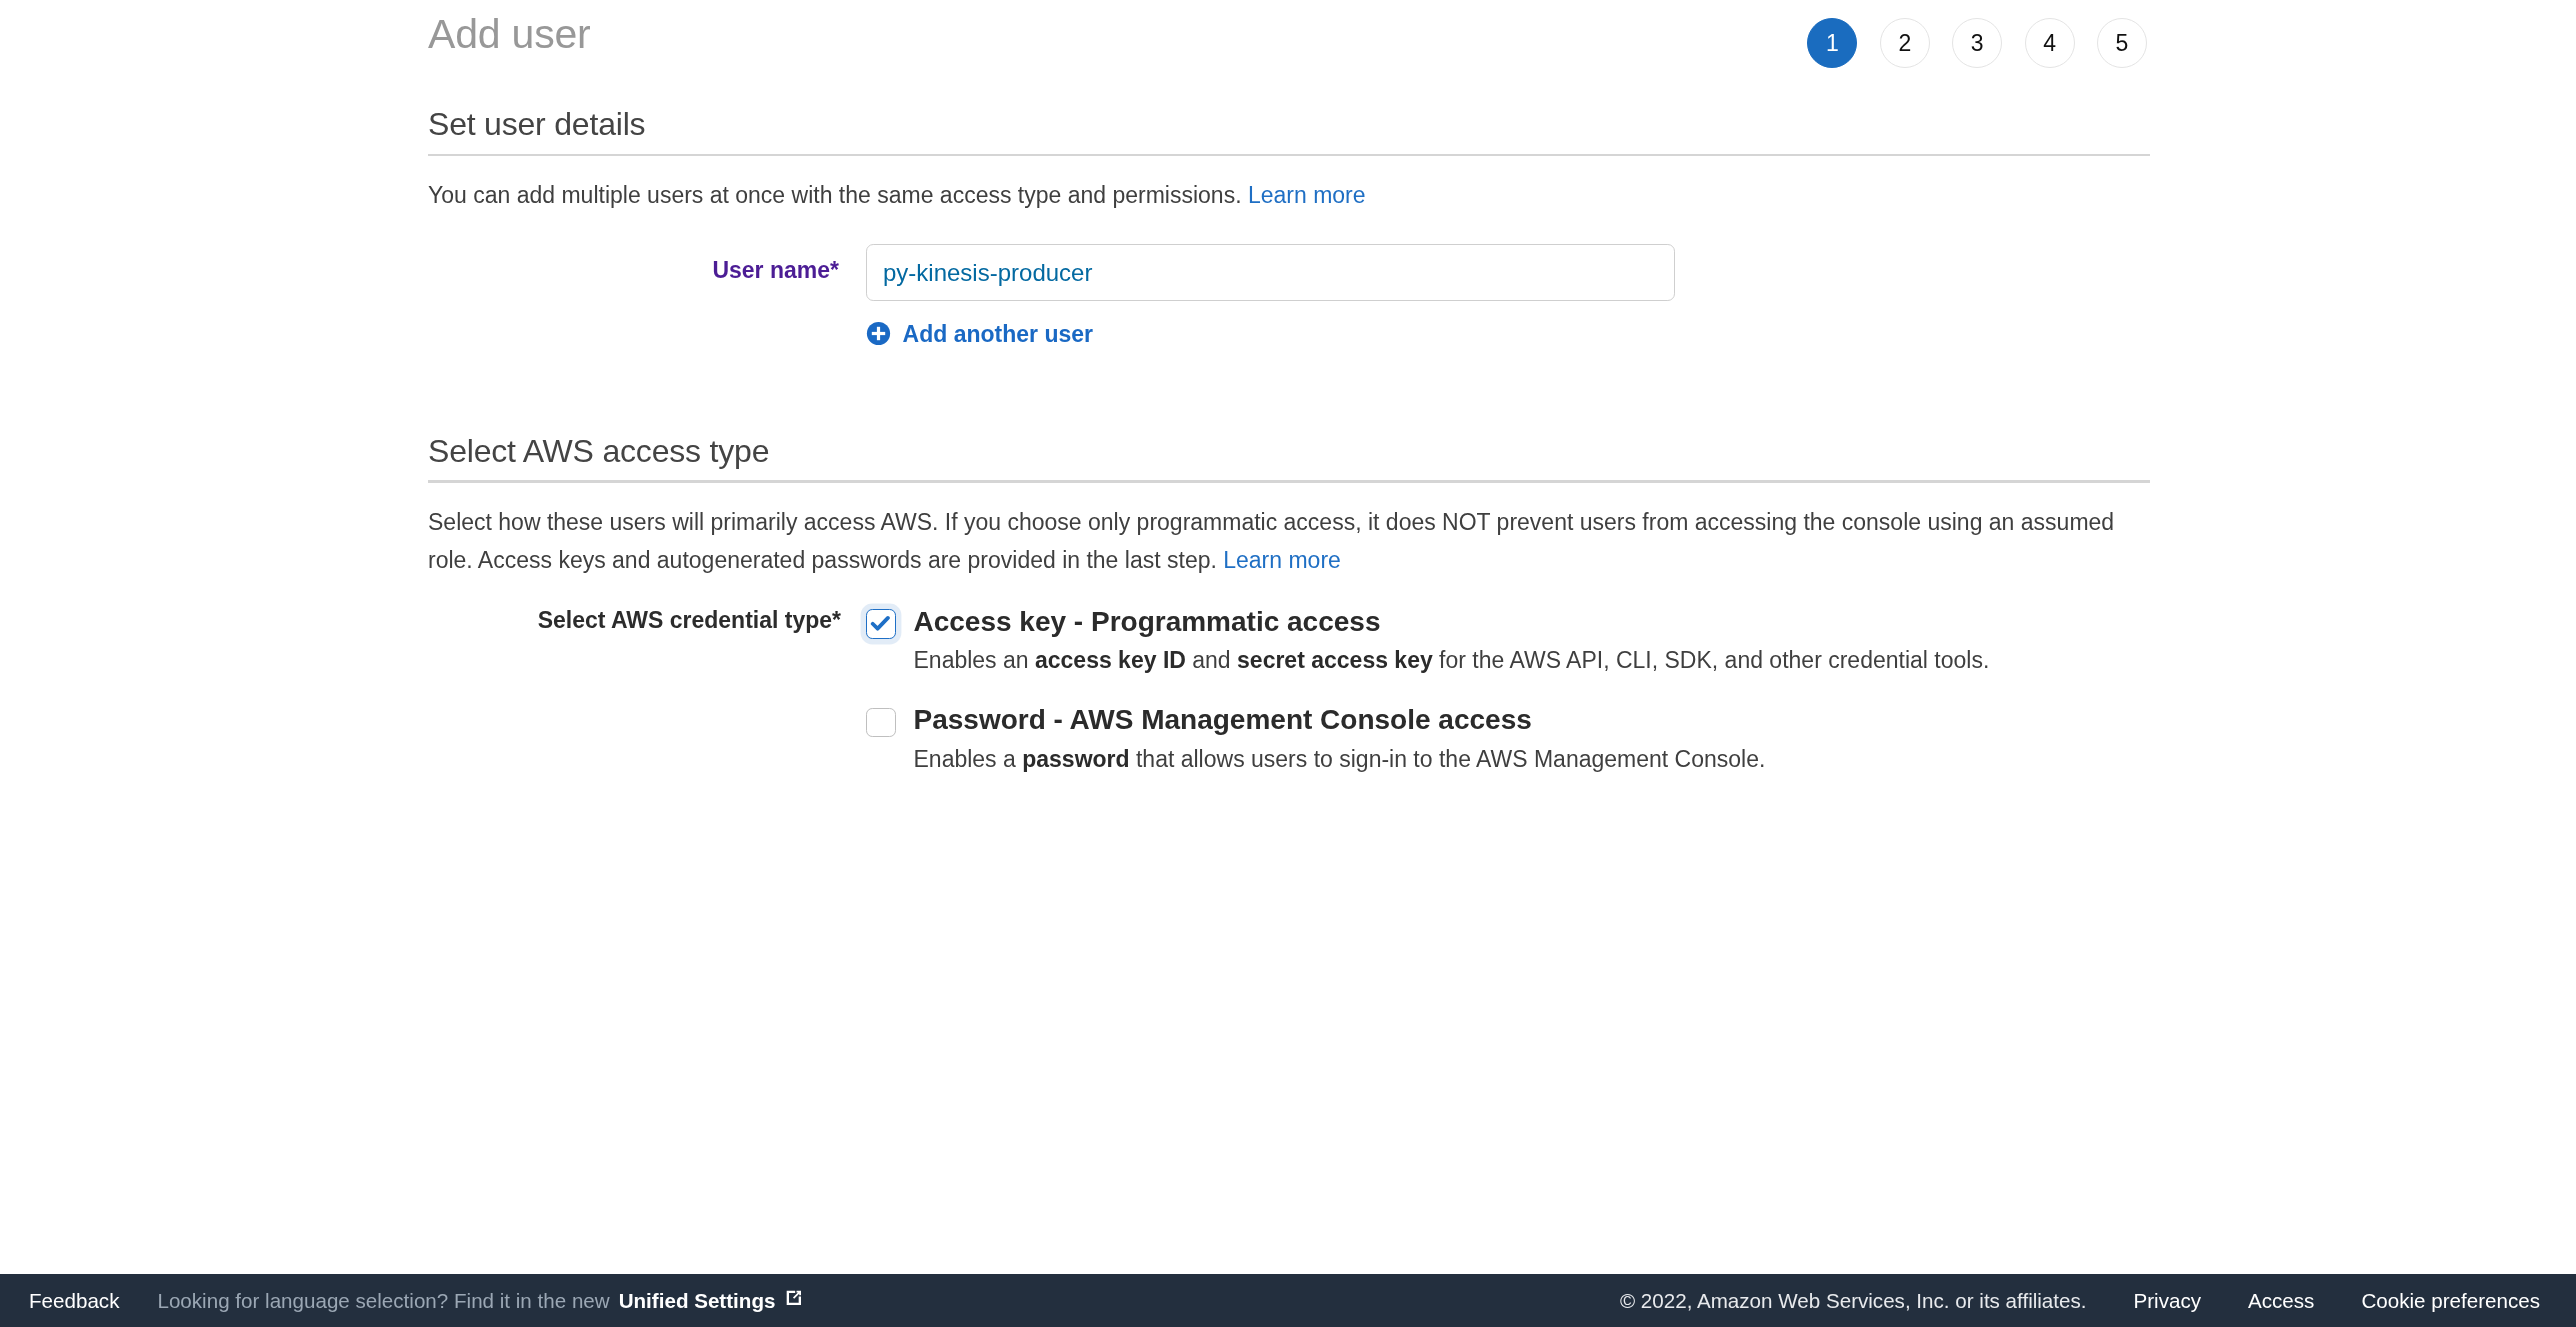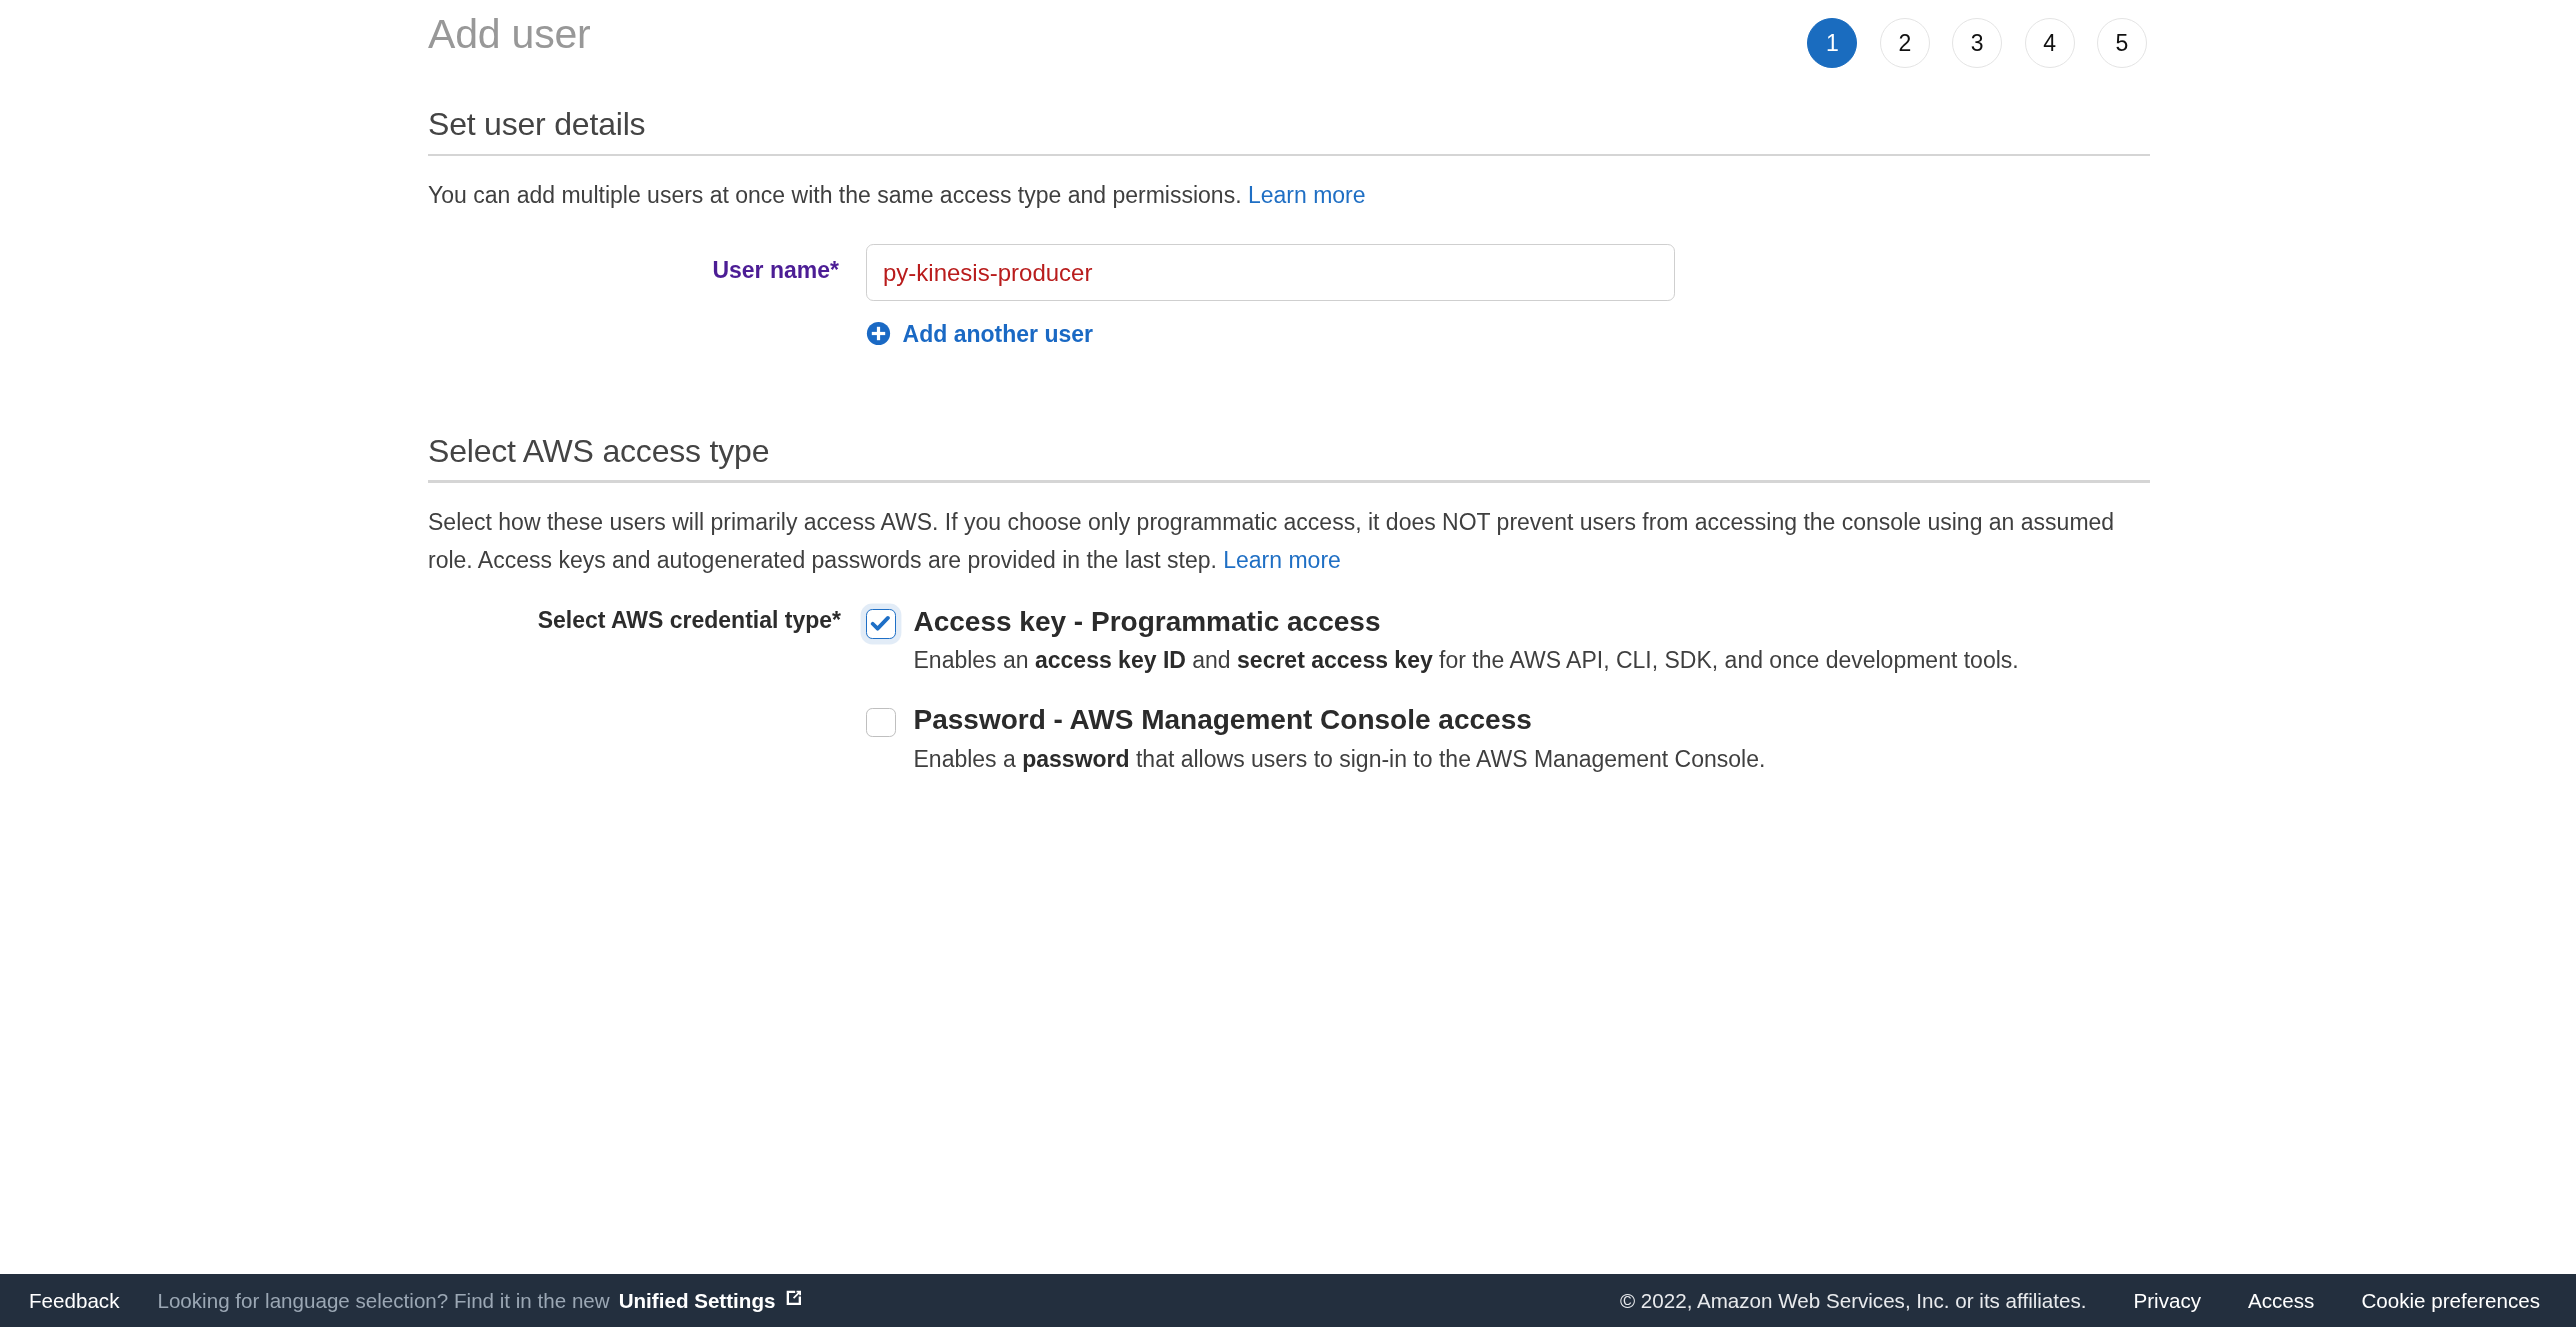--- a/index.html
+++ b/index.html
@@ -118,21 +118,21 @@
     color: #4c1d95;
     white-space: nowrap;
   }
   .text-input {
     width: 809px;
     height: 57px;
     border: 1.8px solid #cfcfcf;
     border-radius: 7.2px;
     padding: 0 16px;
     font-size: 24px;
-    color: #b91c1c;
+    color: #0369a1;
     font-family: "Liberation Sans", sans-serif;
     background: #ffffff;
     outline: none;
   }
 
   .add-row {
     margin-top: 19.7px;
     margin-left: 438px;
     display: flex;
     align-items: center;
@@ -367,21 +367,21 @@
 
             <div class="opt">
               <div class="cb checked">
                 <svg width="20.6" height="20.6" viewBox="0 0 23 23">
                   <path d="M3 12 L8.5 17.5 L20 5.5" stroke="#1e6fc6" stroke-width="4.2" fill="none" stroke-linecap="round" stroke-linejoin="round"></path>
                 </svg>
               </div>
               <div class="opt-text">
                 <div class="opt-title">Access key - Programmatic access</div>
                 <div class="opt-desc">
-                  <span>Enables an </span><b>access key ID</b><span> and </span><b>secret access key</b><span> for the AWS API, CLI, SDK, and once development tools.</span>
+                  <span>Enables an </span><b>access key ID</b><span> and </span><b>secret access key</b><span> for the AWS API, CLI, SDK, and other credential tools.</span>
                 </div>
               </div>
             </div>
 
             <div class="opt">
               <div class="cb">
                 
               </div>
               <div class="opt-text">
                 <div class="opt-title">Password - AWS Management Console access</div>

